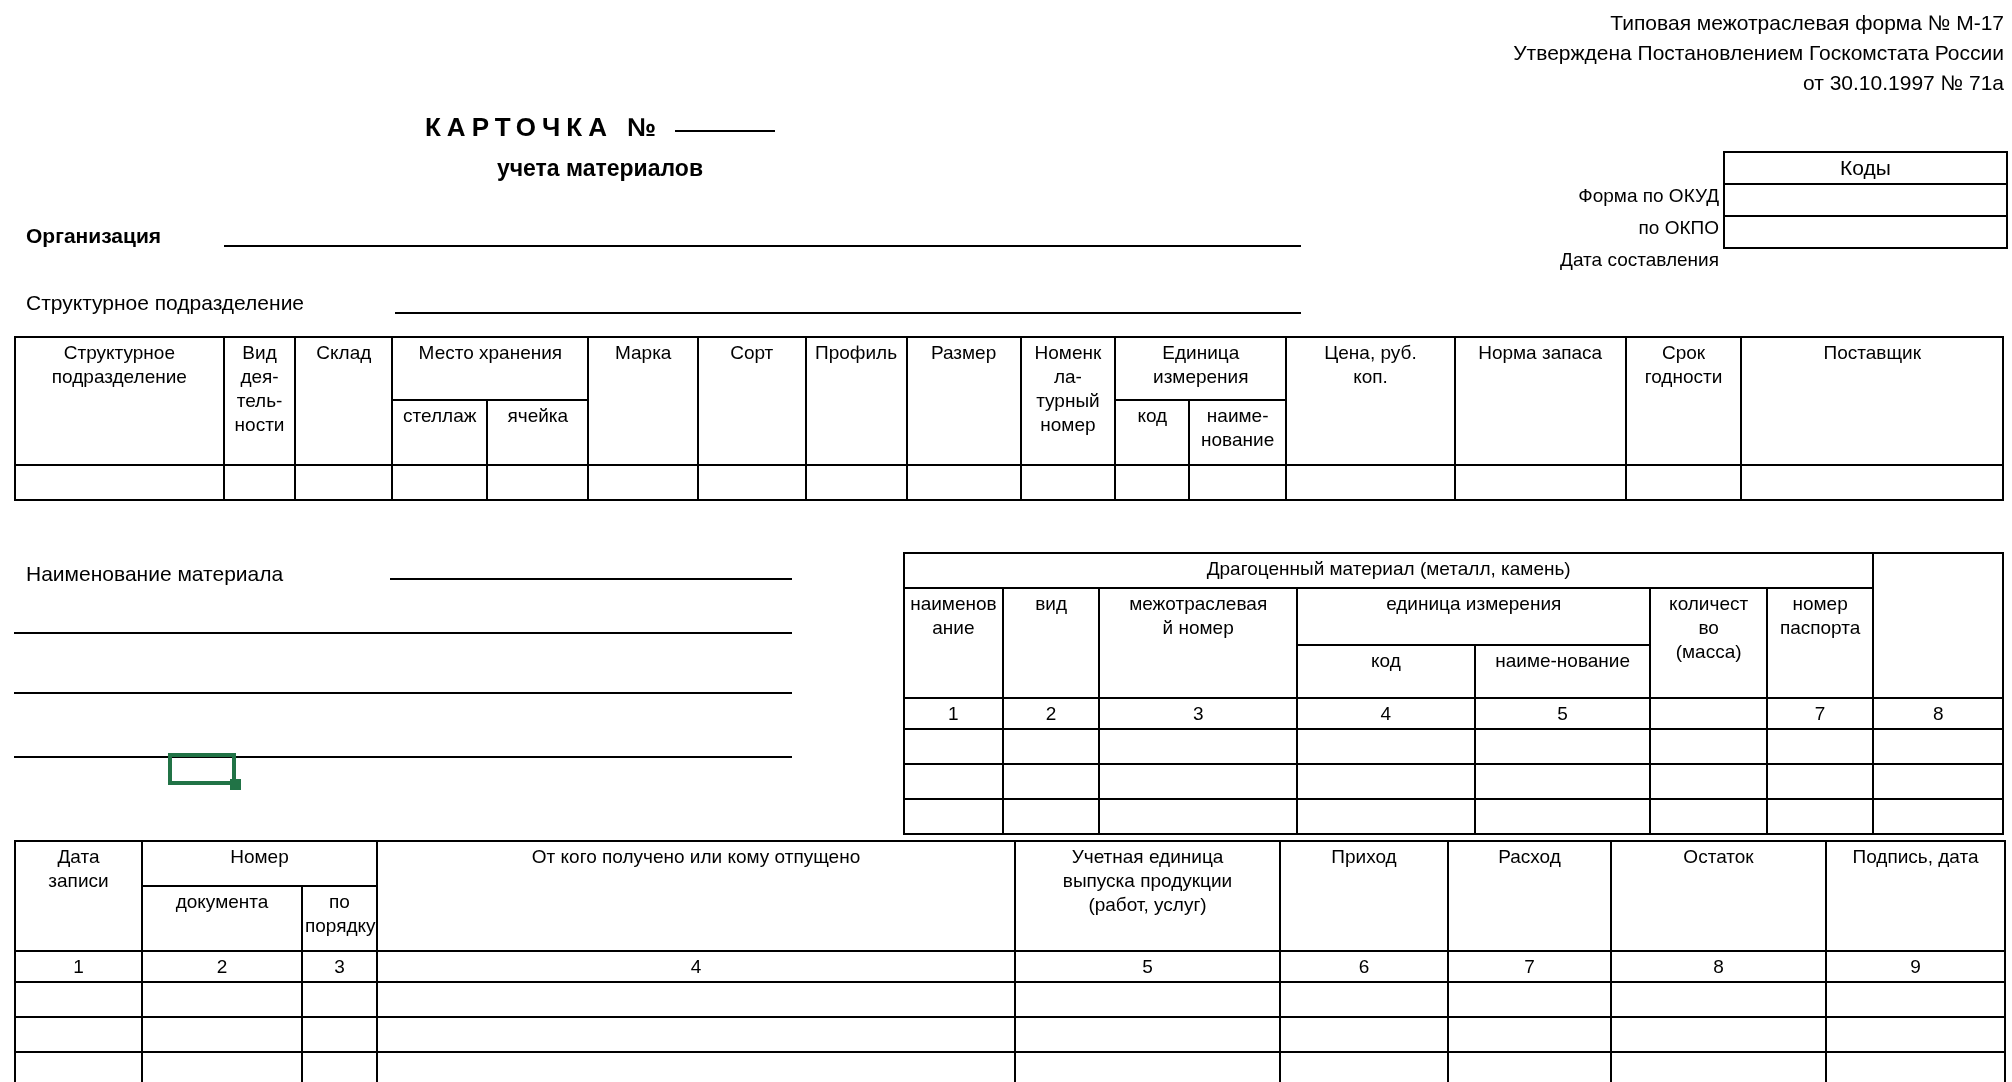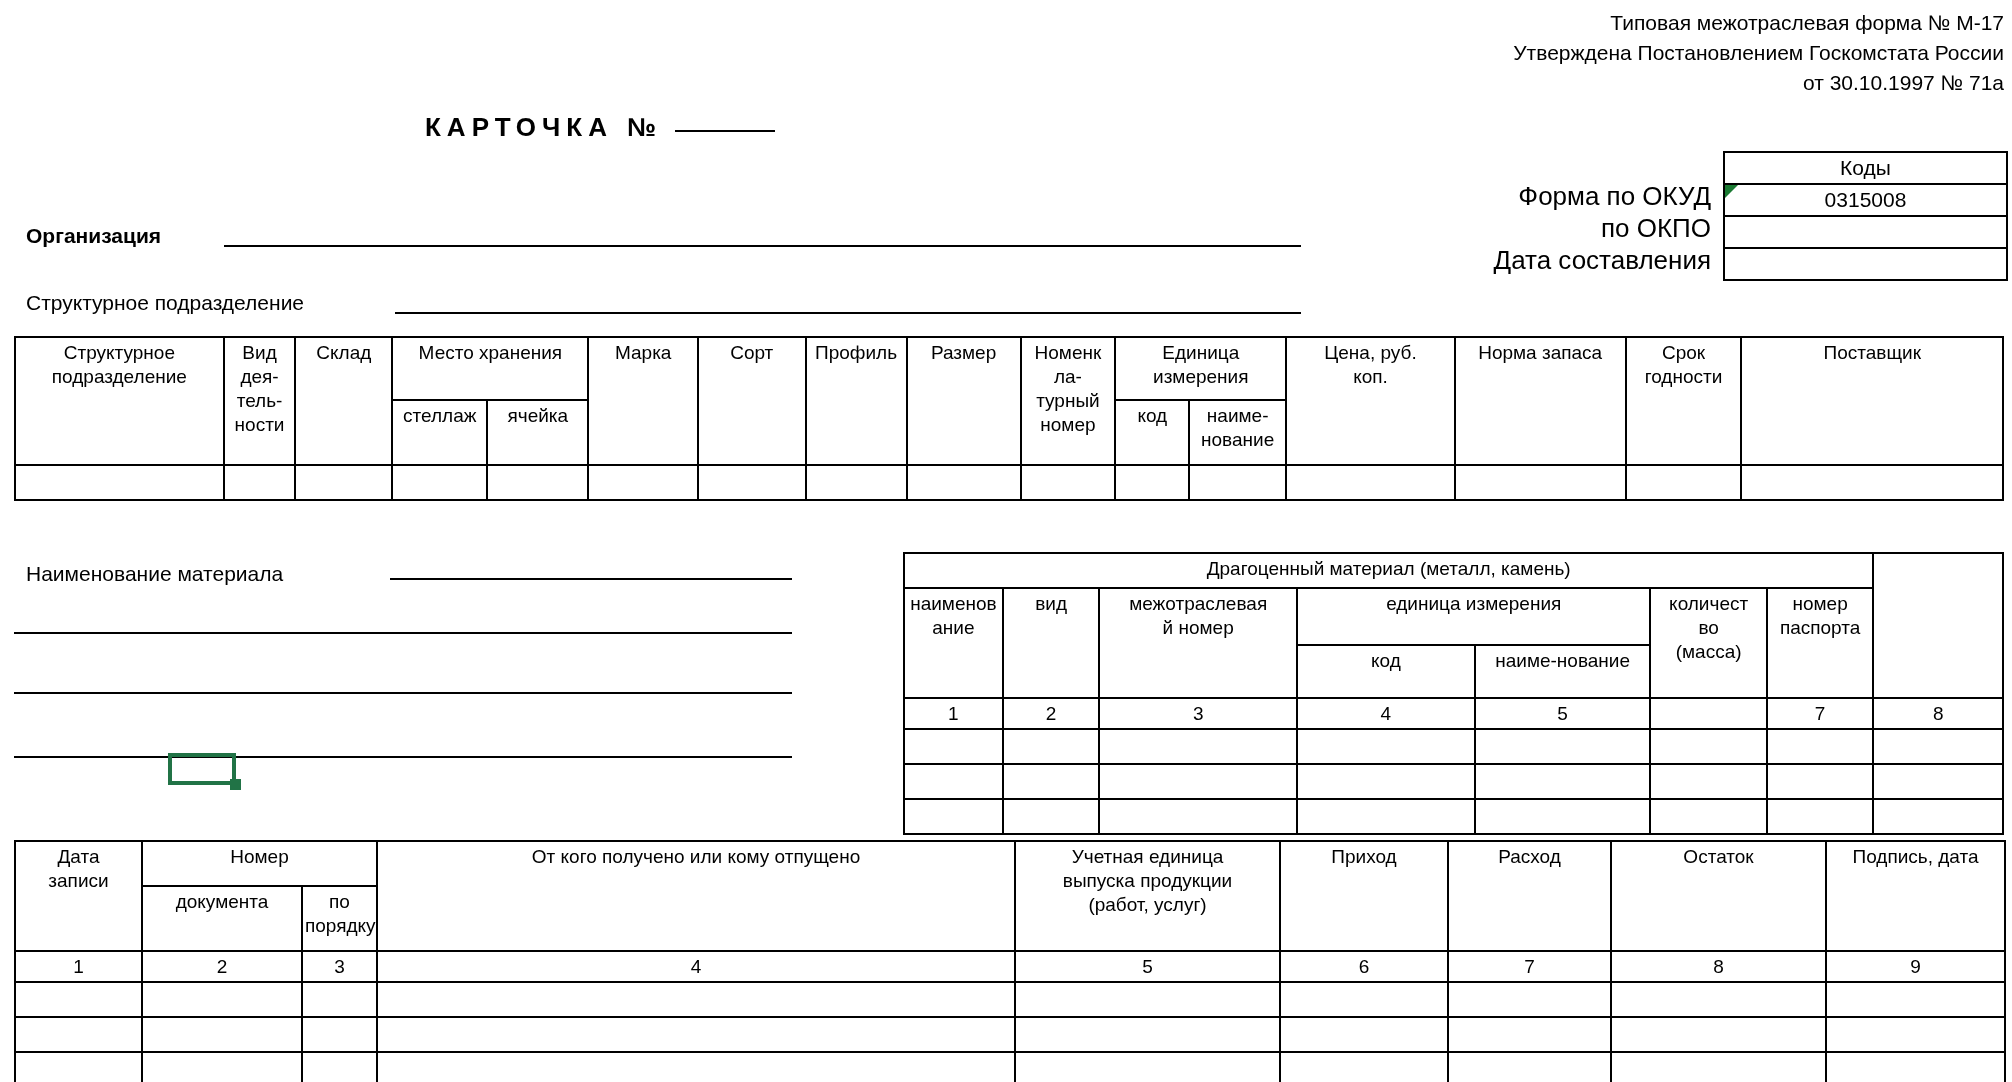--- a/index.html
+++ b/index.html
@@ -87,24 +87,24 @@
     top: 0;
     width: 0;
     height: 0;
     border-top: 13px solid #1a7a32;
     border-right: 13px solid transparent;
   }
   .codes-label {
     position: absolute;
     right: 0;
     text-align: right;
-    font-size: 26px;
+    font-size: 19px;
     line-height: 30px;
     white-space: nowrap;
-    padding-right: 12px;
+    padding-right: 4px;
   }
   .cl-okud { top: 181px; right: 289px; }
   .cl-okpo { top: 213px; right: 289px; }
   .cl-date { top: 245px; right: 289px; }
 
   
   .field-row { position: absolute; font-size: 21px; white-space: nowrap; }
   .field-line {
     position: absolute;
     border-bottom: 2px solid #000;
@@ -175,28 +175,25 @@
 <body>
 
 <div class="form-ident">
   <div>Типовая межотраслевая форма № М-17</div>
   <div>Утверждена Постановлением Госкомстата России</div>
   <div>от 30.10.1997 № 71а</div>
 </div>
 
 <div class="title-block">
   <span class="title-main">КАРТОЧКА</span><span class="title-no">№</span><span class="title-rule"></span>
+  <div class="title-sub">учета материалов</div>
 </div>
 
 <div class="codes-wrap">
   <div class="codes-cell">Коды</div>
-  <div class="codes-cell">
-    <span class="comment-marker"></span>
-    <span>0315008</span>
-  </div>
   <div class="codes-cell"></div>
   <div class="codes-cell"></div>
 </div>
 <div class="codes-label cl-okud">Форма по ОКУД</div>
 <div class="codes-label cl-okpo">по ОКПО</div>
 <div class="codes-label cl-date">Дата составления</div>
 
 <div class="field-row" style="top:224px; left:26px;font-weight:bold;">Организация</div>
 <div class="field-line" style="top:245px; left:224px; width:1077px;"></div>
 

